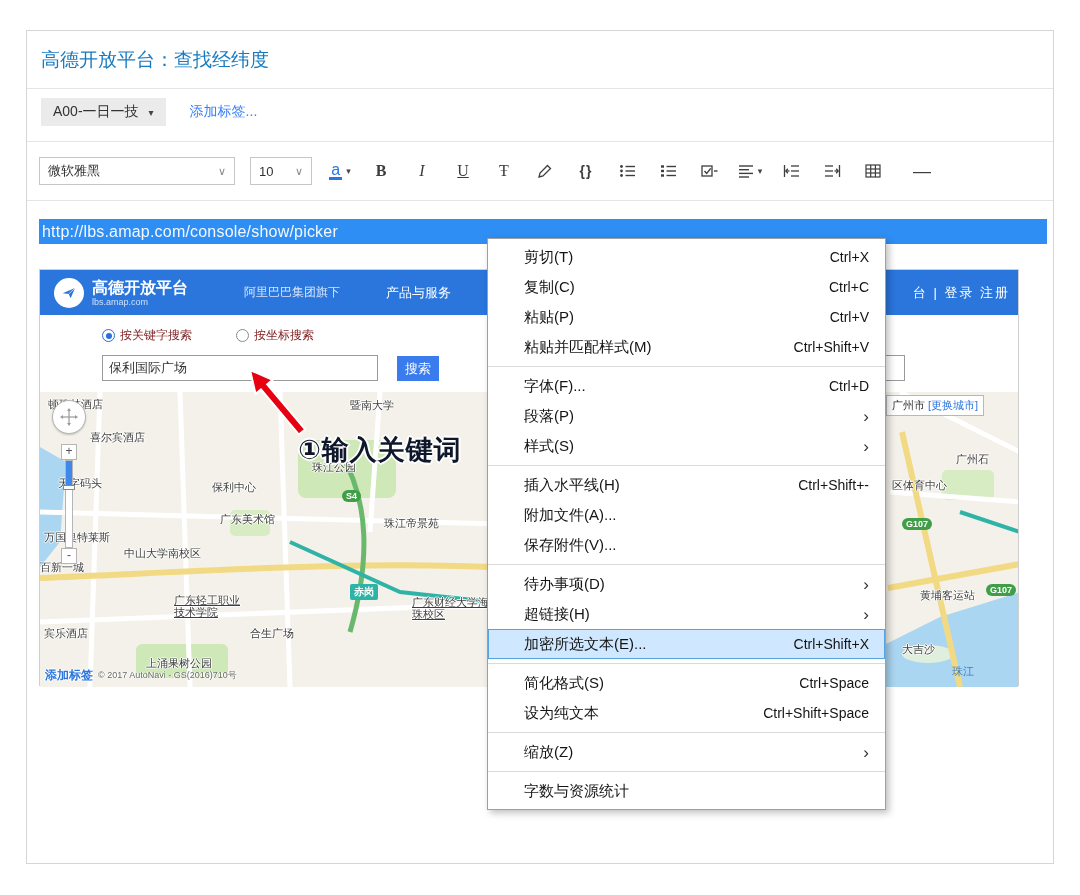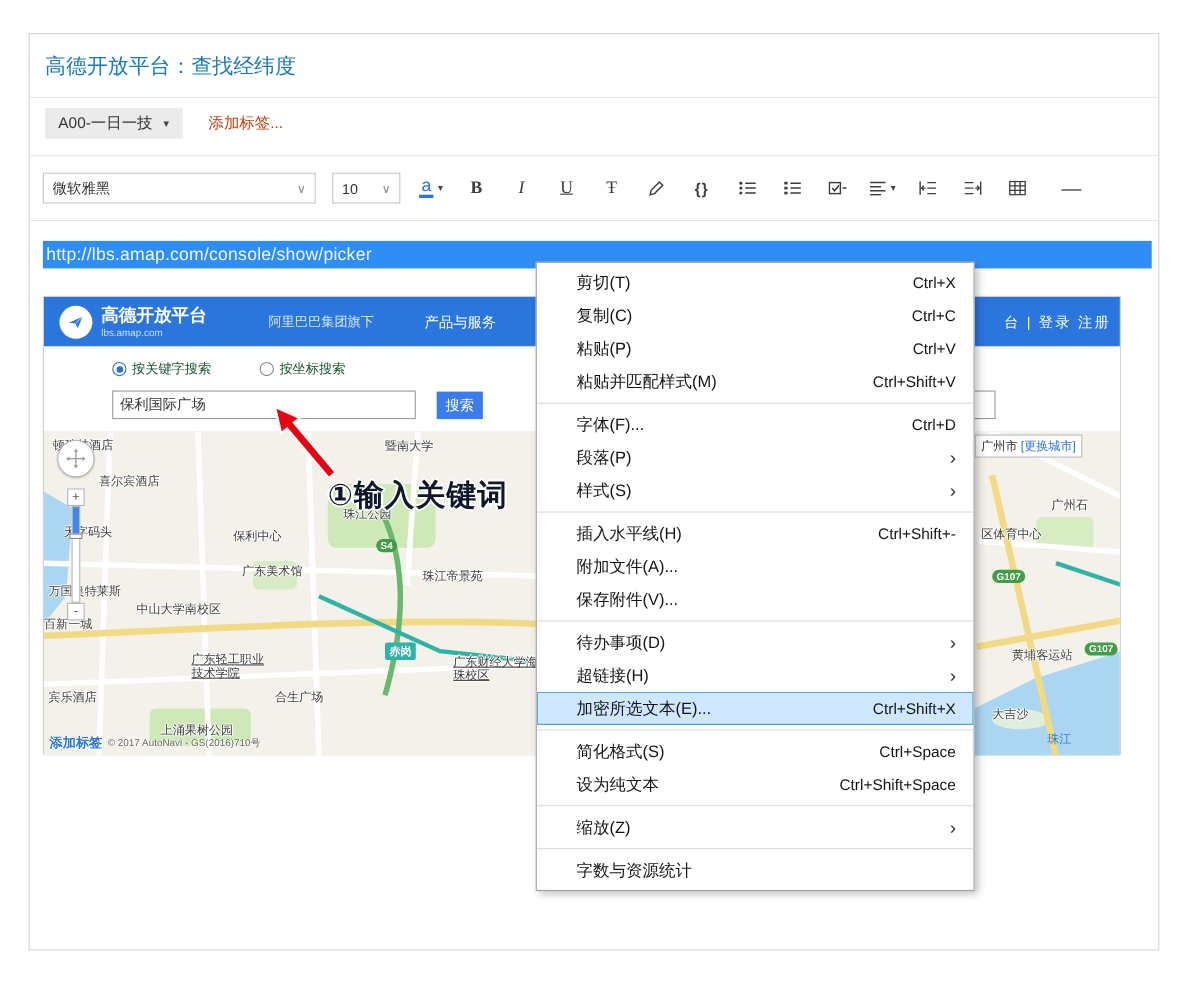--- a/index.html
+++ b/index.html
@@ -8,25 +8,25 @@
 
 .page{position:absolute;left:26px;top:30px;width:1028px;height:834px;background:#fff;border:1px solid #d5d5d5;}
 
 .note-title{position:absolute;left:14px;top:16px;font-size:19px;color:#177ac0;font-weight:500;}
 .hdiv{position:absolute;left:0;width:100%;height:1px;background:#e5e5e5;}
 .div1{top:57px;}.div2{top:110px;}.div3{top:169px;}
 
 .tag-row{position:absolute;left:14px;top:66px;height:30px;display:flex;align-items:center;gap:24px;}
 .tag-chip{display:flex;align-items:center;gap:10px;background:#ebebeb;height:28px;padding:0 12px;font-size:14px;color:#333;}
 .tag-caret{font-size:10px;color:#444;}
-.add-tag{font-size:14px;color:#c2410c;}
+.add-tag{font-size:14px;color:#3b82f6;}
 
 .toolbar{position:absolute;left:0;top:111px;width:100%;height:58px;display:flex;align-items:center;padding:0 12px;gap:15px;}
 .select{height:28px;border:1px solid #c6c6c6;background:#fff;display:flex;align-items:center;justify-content:space-between;padding:0 8px;font-size:13px;color:#333;}
-.font-select{width:248px;}
+.font-select{width:196px;}
 .size-select{width:62px;align-items:center;}
 .sel-chevron{color:#888;font-size:11px;}
 .tbtn{min-width:26px;height:28px;display:flex;align-items:center;justify-content:center;color:#3d3d3d;font-size:16px;}
 .color-btn{gap:4px;}
 .color-a{color:#2a76dd;font-size:16px;line-height:15px;border-bottom:3px solid #2a76dd;padding:0 2px;font-weight:500;}
 .caret{font-size:9px;color:#444;}
 .b{font-weight:bold;font-family:"Liberation Serif","DejaVu Serif",serif;}
 .i{font-style:italic;font-family:"Liberation Serif","DejaVu Serif",serif;}
 .u{text-decoration:underline;font-family:"Liberation Serif","DejaVu Serif",serif;}
 .strike{font-family:"Liberation Serif","DejaVu Serif",serif;}
@@ -43,21 +43,21 @@
 .brand-circle{width:30px;height:30px;border-radius:50%;background:#fff;display:flex;align-items:center;justify-content:center;}
 .brand-text .bn{color:#fff;font-size:16px;font-weight:bold;line-height:18px;}
 .brand-text .bd{color:#cfe0f8;font-size:9px;line-height:10px;}
 .nav{display:flex;align-items:center;height:100%;margin-left:48px;gap:30px;font-size:13px;color:#fff;}
 .nav-item{height:100%;display:flex;align-items:center;padding:0 8px;}
 .nav-item.small{font-size:12px;color:#d8e6fb;}
 .nav-item.active{background:#4a8ceb;}
 .site-account{position:absolute;right:8px;top:0;height:45px;display:flex;align-items:center;color:#fff;font-size:13px;letter-spacing:2px;z-index:1;}
 
 .searchbar{position:absolute;left:0;top:45px;width:100%;height:77px;background:#fff;}
-.radio-row{position:absolute;left:62px;top:12px;display:flex;gap:44px;font-size:12px;color:#14532d;align-items:flex-end;}
+.radio-row{position:absolute;left:62px;top:12px;display:flex;gap:44px;font-size:12px;color:#7f1d1d;align-items:flex-end;}
 .radio{display:flex;align-items:center;gap:5px;}
 .rdot{width:13px;height:13px;border-radius:50%;border:1px solid #8a8a8a;background:#fff;position:relative;}
 .rdot.on{border-color:#2a6fdb;}
 .rdot.on::after{content:"";position:absolute;left:2.5px;top:2.5px;width:6px;height:6px;border-radius:50%;background:#2a6fdb;}
 .search-input{position:absolute;left:62px;top:40px;width:276px;height:26px;border:1px solid #9a9a9a;font-size:13px;padding:0 6px;color:#333;font-family:inherit;background:#fff;}
 .search-btn{position:absolute;left:357px;top:41px;width:42px;height:25px;background:#3a7bed;color:#fff;font-size:13px;display:flex;align-items:center;justify-content:center;}
 .secondary-box{position:absolute;left:640px;top:40px;width:225px;height:26px;border:1px solid #9a9a9a;background:#fff;}
 
 .map{position:absolute;left:0;top:122px;width:100%;height:295px;overflow:hidden;background:#f4f1ea;}
 .map-svg{position:absolute;left:0;top:0;}

